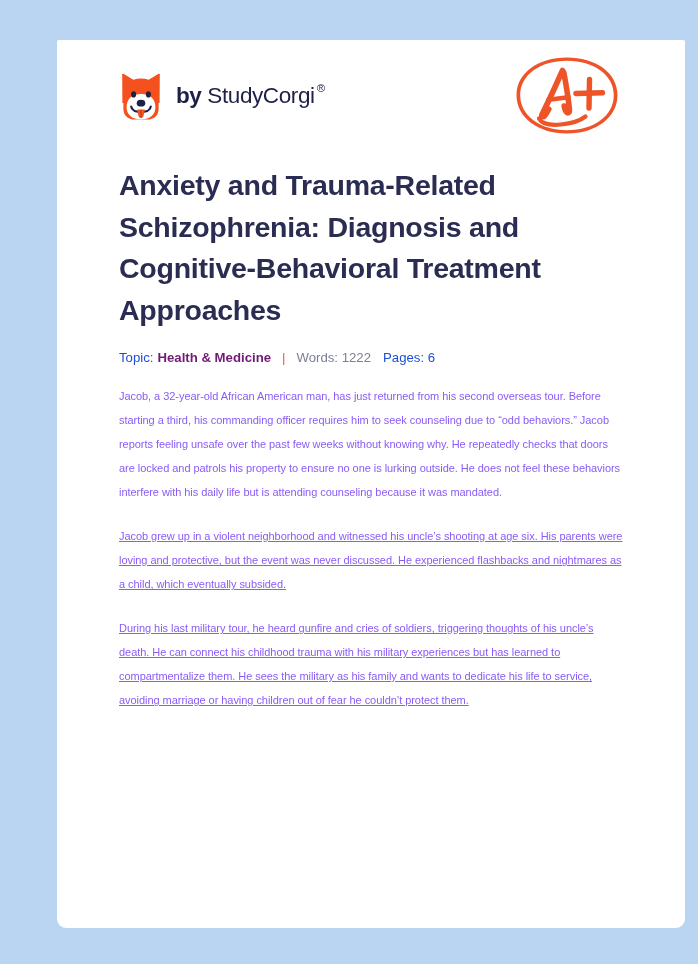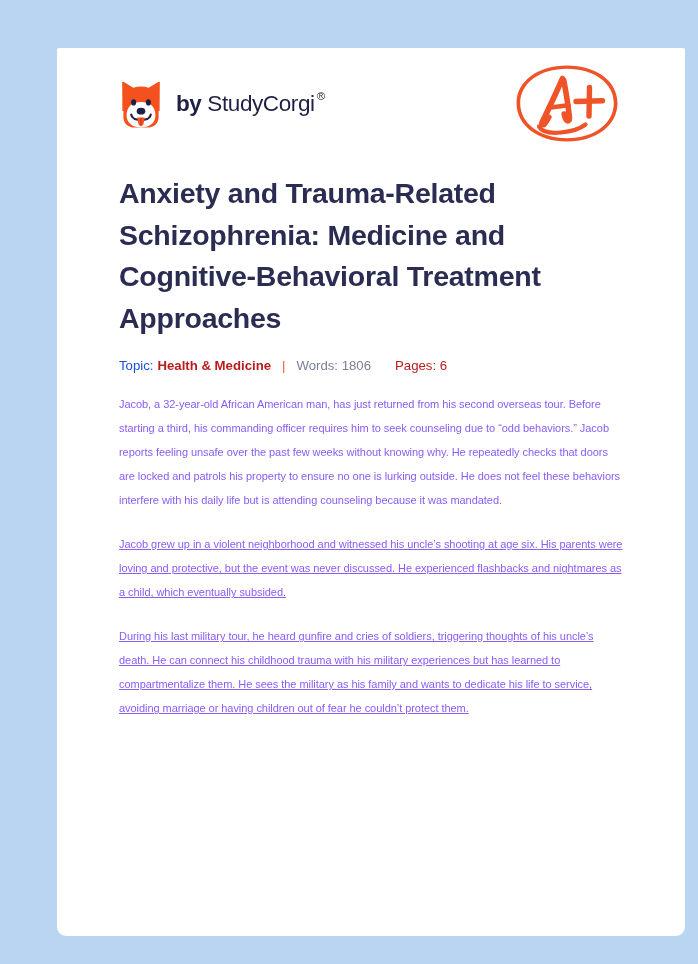--- a/index.html
+++ b/index.html
@@ -11,21 +11,21 @@
     width: 698px;
     height: 964px;
     background: #b9d5f2;
     font-family: "Liberation Sans", sans-serif;
     overflow: hidden;
   }
 
   .page-card {
     position: absolute;
     left: 57px;
-    top: 48px;
+    top: 40px;
     width: 628px;
     height: 888px;
     background: #ffffff;
     border-radius: 2px 2px 9px 9px;
     box-sizing: border-box;
     overflow: hidden;
   }
 
   .card-inner {
     padding: 0 62px;
@@ -96,31 +96,31 @@
     margin-top: 18px;
     font-size: 13.2px;
     line-height: 1.3;
     color: #7b7f96;
     display: flex;
     align-items: baseline;
     flex-wrap: wrap;
   }
   .meta-label { color: #1d4ed8; }
   .meta-topic {
-    color: #b91c1c;
+    color: #701a75;
     font-weight: 700;
     margin-left: 4px;
   }
   .meta-sep {
     color: #ef5a28;
     margin: 0 11px;
     font-weight: 400;
   }
   .meta-words { color: #7b7f96; }
-  .meta-pages { color: #b91c1c; margin-left: 24px; }
+  .meta-pages { color: #1d4ed8; margin-left: 12px; }
 
   
   .section-heading {
     margin: 30px 0 0 0;
     color: #2b2c52;
     font-size: 16.5px;
     font-weight: 700;
     letter-spacing: -0.1px;
     line-height: 1.3;
   }
@@ -171,27 +171,27 @@
         <path d="M51.5 17.5 C51.5 17.5 38.5 46.5 31 61.5 C30.2 63.2 32 64.5 33.4 63 C35.2 61 37.8 56.2 37.8 56.2" stroke="#ef5328" stroke-width="5.6" fill="none" stroke-linecap="round"></path>
         <path d="M52.8 19.5 C52.8 19.5 56.8 40.5 58.5 57 C58.7 59.2 57 60.5 55.6 59.2 C54 57.8 53.2 53 53.2 53" stroke="#ef5328" stroke-width="5.6" fill="none" stroke-linecap="round"></path>
         <path d="M37.5 46.8 L57.5 44.2" stroke="#ef5328" stroke-width="4.6" fill="none" stroke-linecap="round"></path>
         <path d="M78.5 26.5 L78 55" stroke="#ef5328" stroke-width="5.4" fill="none" stroke-linecap="round"></path>
         <path d="M65 40.5 L91.5 39.8" stroke="#ef5328" stroke-width="5.4" fill="none" stroke-linecap="round"></path>
         <path d="M28 65.5 C30.5 70.5 39 72.5 50 71.5 C61 70.5 70 67 74.5 63.5" stroke="#ef5328" stroke-width="4.2" fill="none" stroke-linecap="round"></path>
       </svg>
 
     </div>
 
-    <h1 class="doc-title">Anxiety and Trauma-Related Schizophrenia: Medicine and Cognitive-Behavioral Treatment Approaches</h1>
+    <h1 class="doc-title">Anxiety and Trauma-Related Schizophrenia: Diagnosis and Cognitive-Behavioral Treatment Approaches</h1>
 
     <div class="doc-meta">
       <span class="meta-label">Topic:</span>
       <span class="meta-topic">Health &amp; Medicine</span>
       <span class="meta-sep">|</span>
-      <span class="meta-words">Words: 1806</span>
+      <span class="meta-words">Words: 1222</span>
       <span class="meta-pages">Pages: 6</span>
     </div>
 
 
     <p class="body-paragraph">Jacob, a 32-year-old African American man, has just returned from his second overseas tour. Before starting a third, his commanding officer requires him to seek counseling due to “odd behaviors.” Jacob reports feeling unsafe over the past few weeks without knowing why. He repeatedly checks that doors are locked and patrols his property to ensure no one is lurking outside. He does not feel these behaviors interfere with his daily life but is attending counseling because it was mandated.</p>
     <p class="body-paragraph">Jacob grew up in a violent neighborhood and witnessed his uncle’s shooting at age six. His parents were loving and protective, but the event was never discussed. He experienced flashbacks and nightmares as a child, which eventually subsided.</p>
     <p class="body-paragraph">During his last military tour, he heard gunfire and cries of soldiers, triggering thoughts of his uncle’s death. He can connect his childhood trauma with his military experiences but has learned to compartmentalize them. He sees the military as his family and wants to dedicate his life to service, avoiding marriage or having children out of fear he couldn’t protect them.</p>
 
   </div>
 </div>

